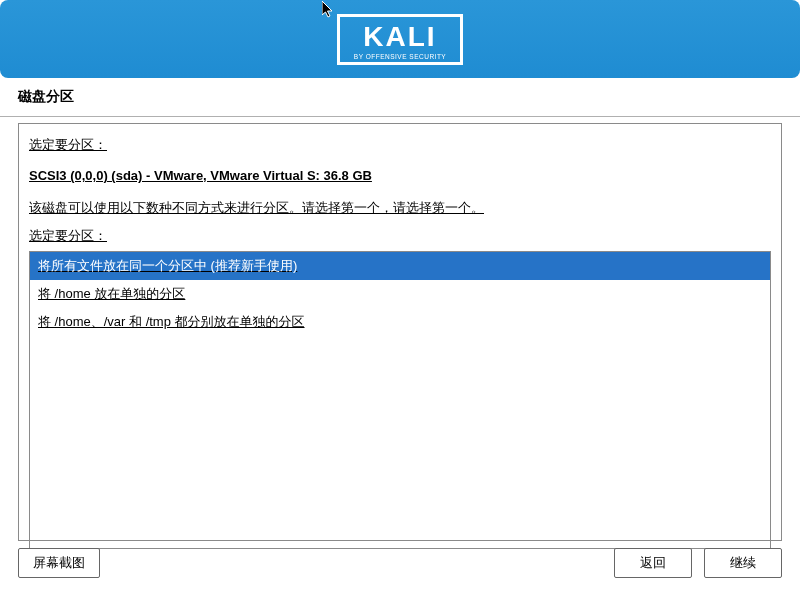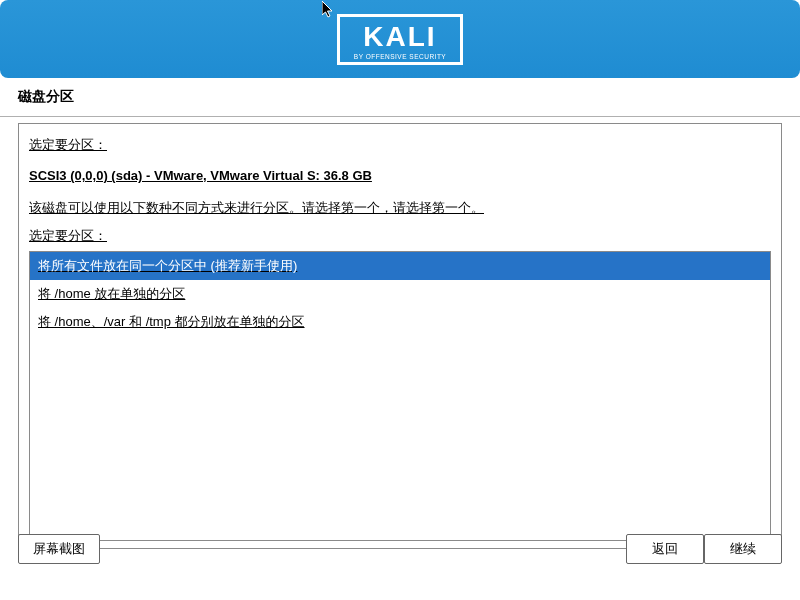--- a/index.html
+++ b/index.html
@@ -78,28 +78,28 @@
       cursor: pointer;
     }
     .list .opt.selected {
       background: #2673c7;
       color: #fff;
     }
     
     .footer {
       position: absolute;
       left: 0;
-      bottom: 16px;
+      bottom: 2px;
       width: 100%;
       padding: 14px 18px 20px 18px;
       display: flex;
       justify-content: space-between;
       align-items: center;
     }
-    .footer .right { display: flex; }
+    .footer .right { display: flex; gap: 12px; }
     .btn {
       min-width: 78px;
       padding: 5px 14px;
       font-size: 13px;
       background: #fff;
       border: 1px solid #666;
       border-radius: 2px;
       cursor: pointer;
       text-align: center;
     }

